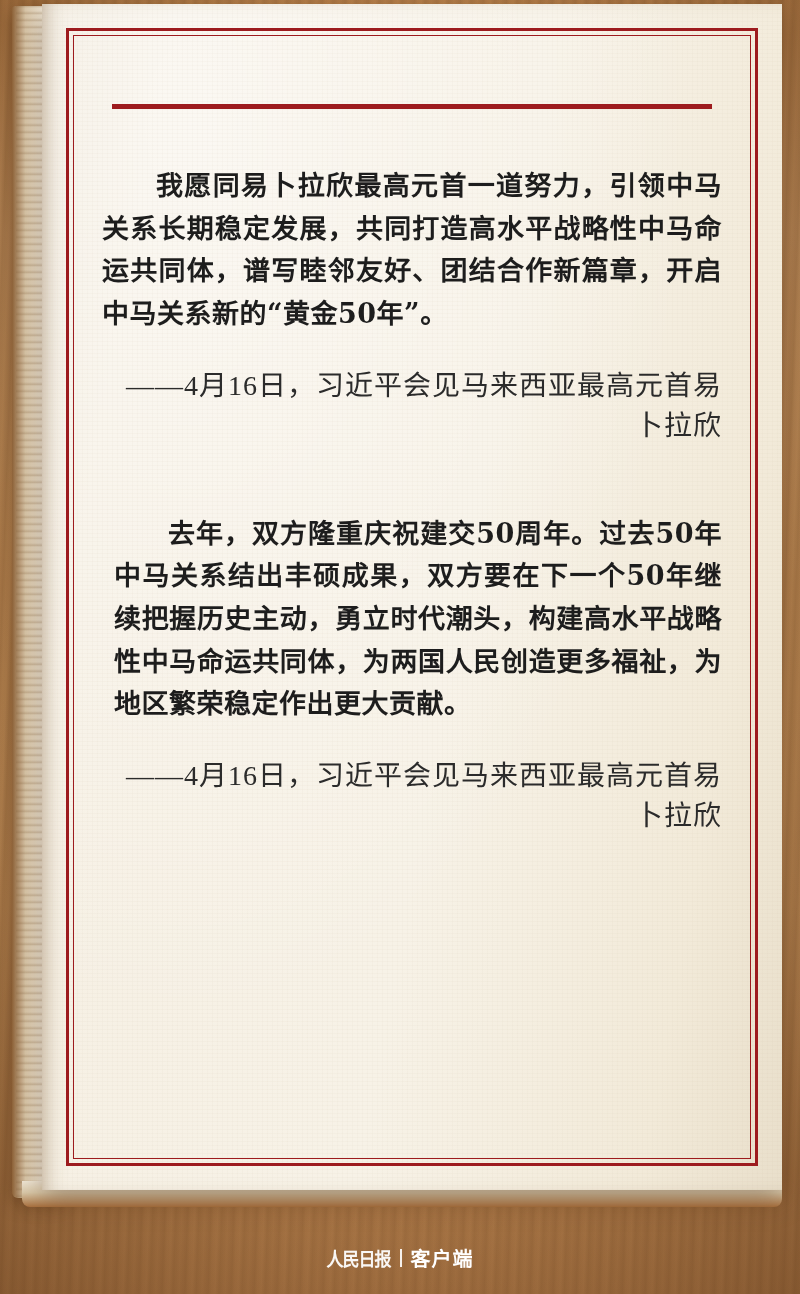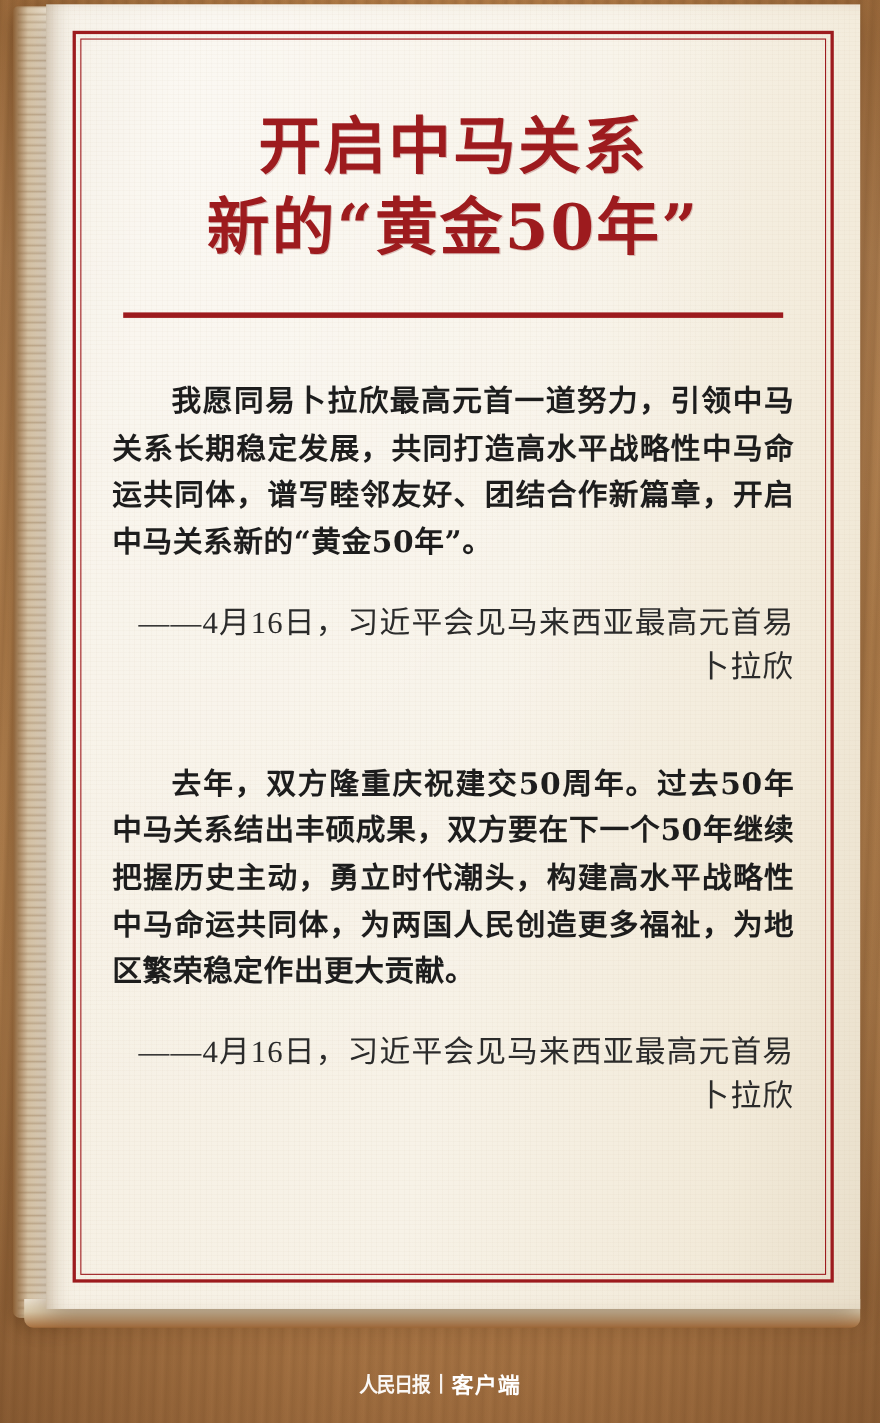--- a/index.html
+++ b/index.html
@@ -164,20 +164,21 @@
     margin-top: 22px;
     text-align: right;
     color: #2b2b2b;
     font-family: "Liberation Serif", "DejaVu Serif", serif;
     font-size: 28px;
     letter-spacing: 1px;
   }
 
   .quote-block.second {
     margin-top: 70px;
+    margin-left: 12px;
   }
 
   
   .footer {
     position: absolute;
     left: 0;
     right: 0;
     bottom: 22px;
     display: flex;
     align-items: center;
@@ -216,24 +217,20 @@
   <div class="page-stack-left"></div>
   <div class="page-stack-bottom"></div>
 
   <div class="page">
     <div class="page-grain"></div>
     <div class="frame-outer"></div>
     <div class="frame-inner"></div>
 
     <div class="content">
 
-      <div class="title">
-        <span class="line1">开启中马关系</span>
-        <span class="line2">新的“黄金50年”</span>
-      </div>
 
       <div class="rule"></div>
 
       <div class="quote-block first">
         <p class="quote-text">我愿同易卜拉欣最高元首一道努力，引领中马关系长期稳定发展，共同打造高水平战略性中马命运共同体，谱写睦邻友好、团结合作新篇章，开启中马关系新的“黄金50年”。</p>
         <p class="attribution">——4月16日，习近平会见马来西亚最高元首易卜拉欣</p>
       </div>
 
       <div class="quote-block second">
         <p class="quote-text">去年，双方隆重庆祝建交50周年。过去50年中马关系结出丰硕成果，双方要在下一个50年继续把握历史主动，勇立时代潮头，构建高水平战略性中马命运共同体，为两国人民创造更多福祉，为地区繁荣稳定作出更大贡献。</p>

